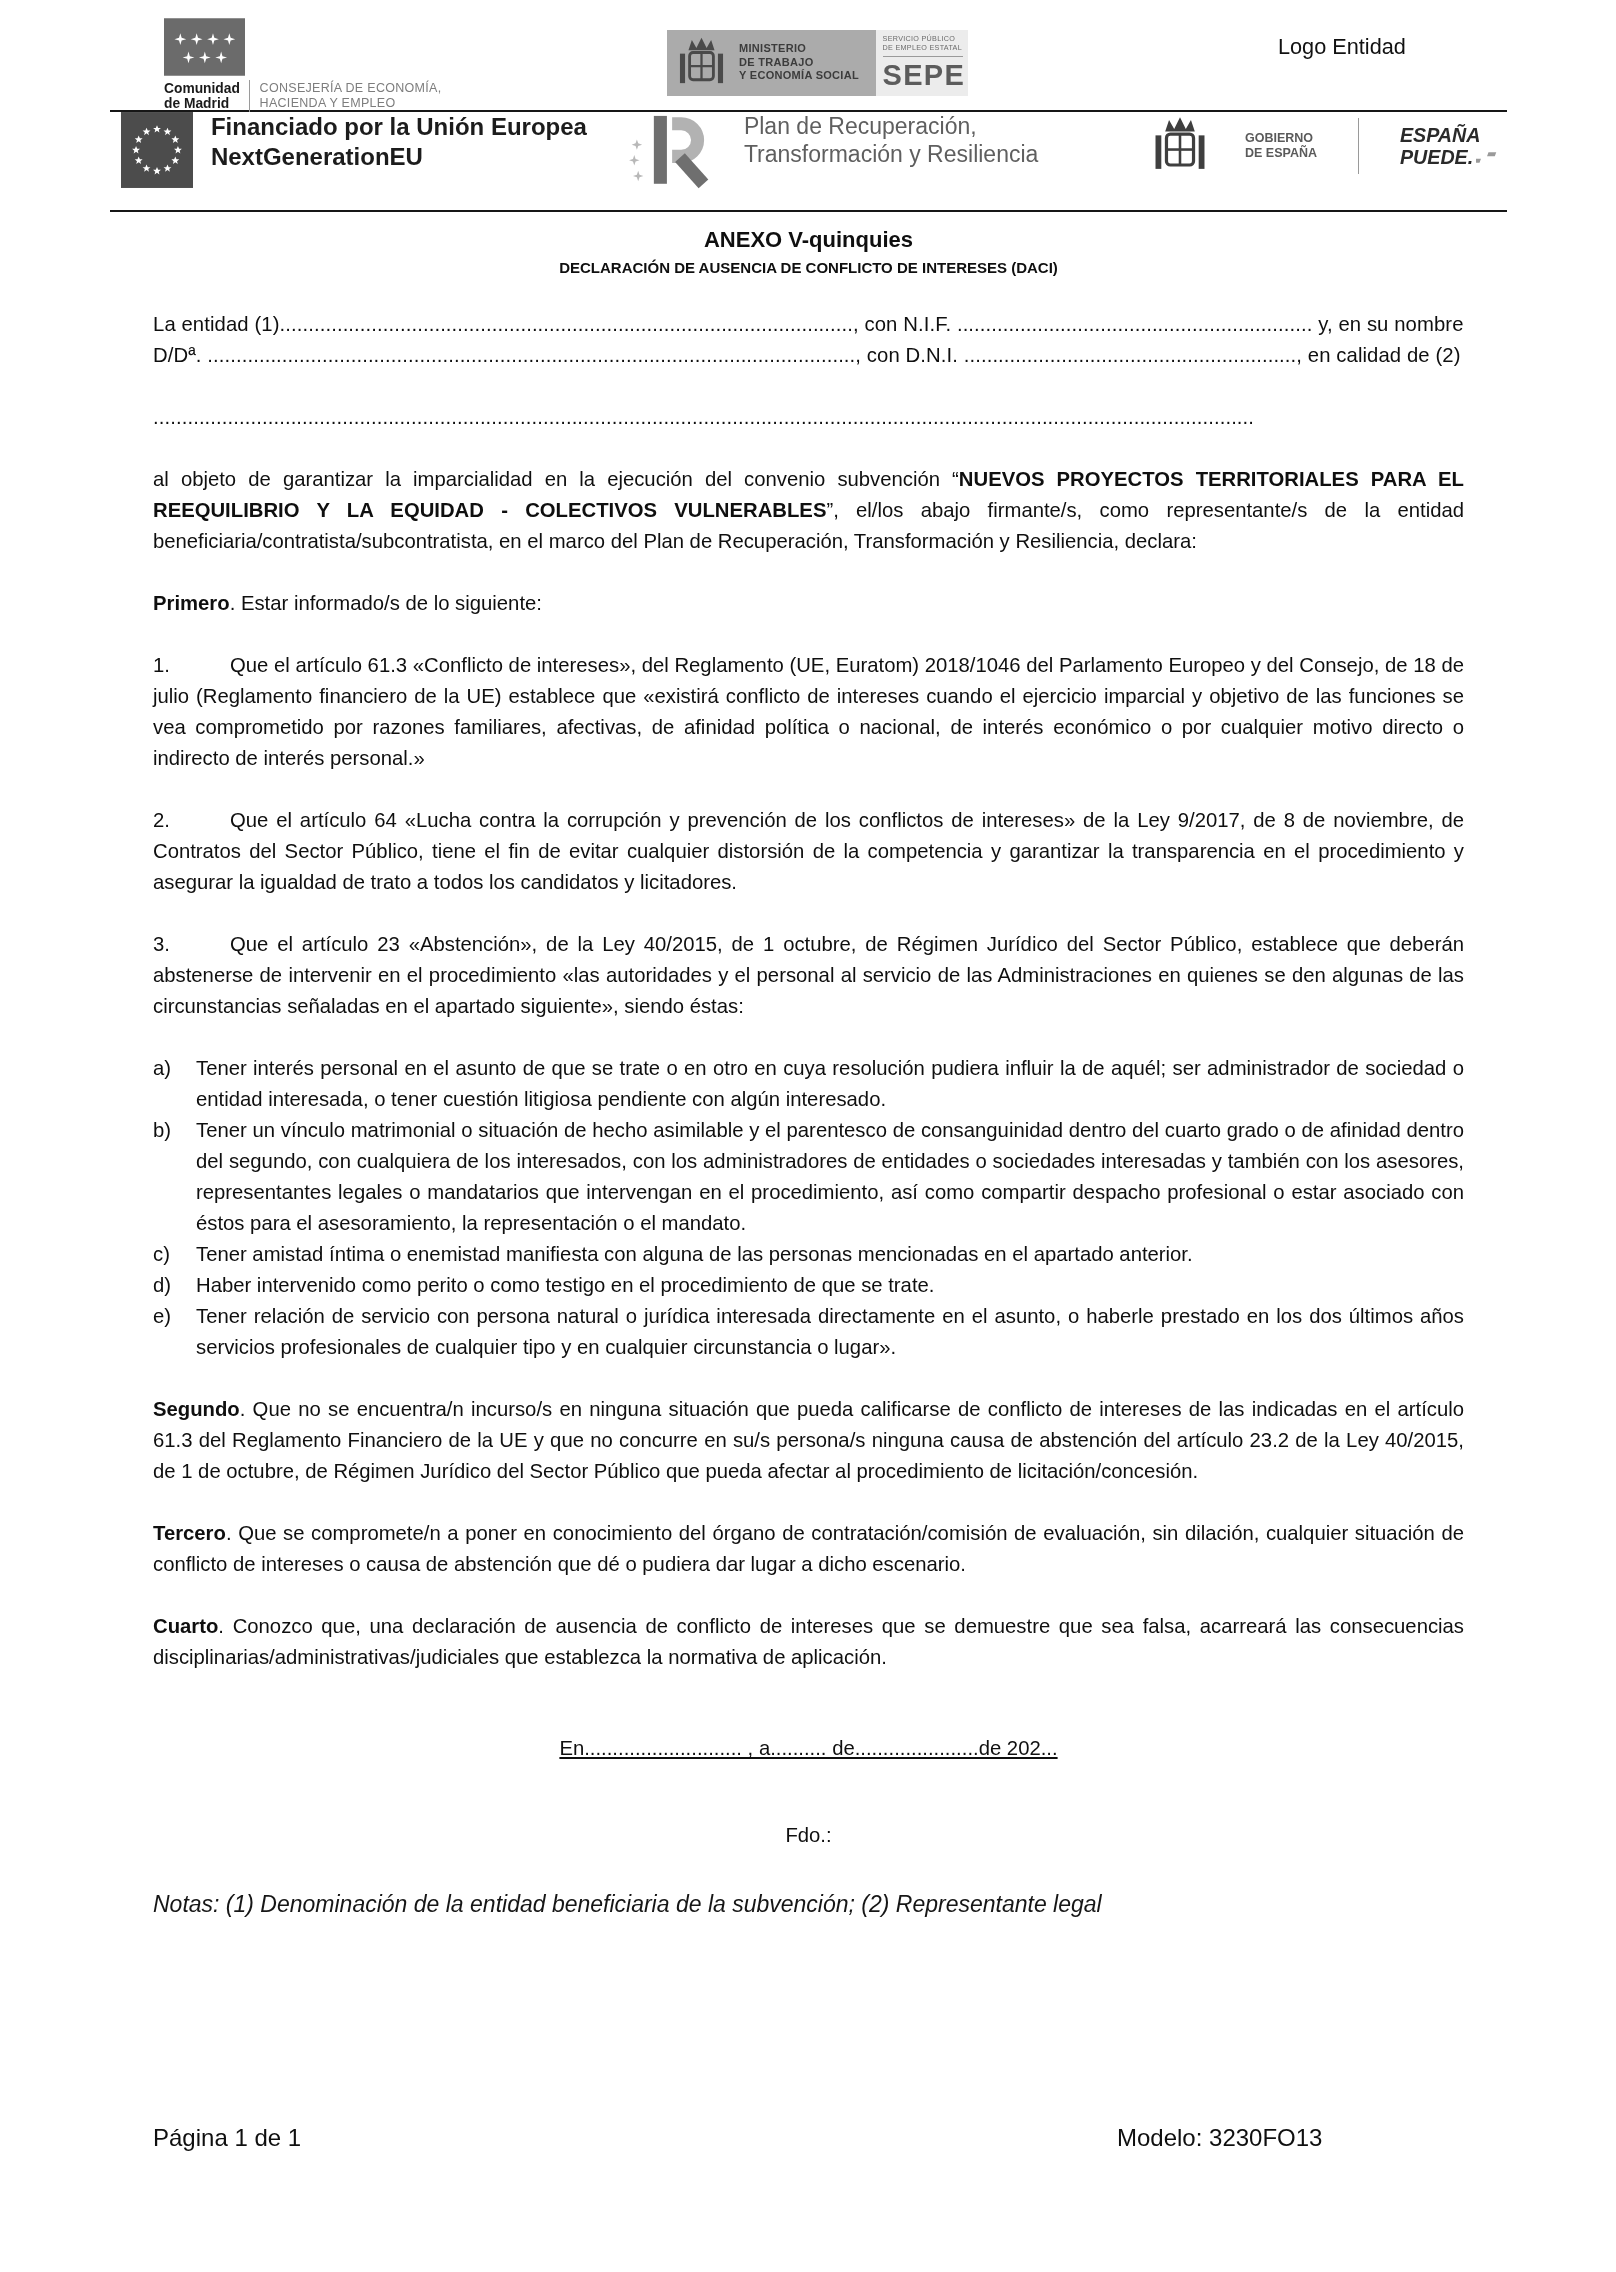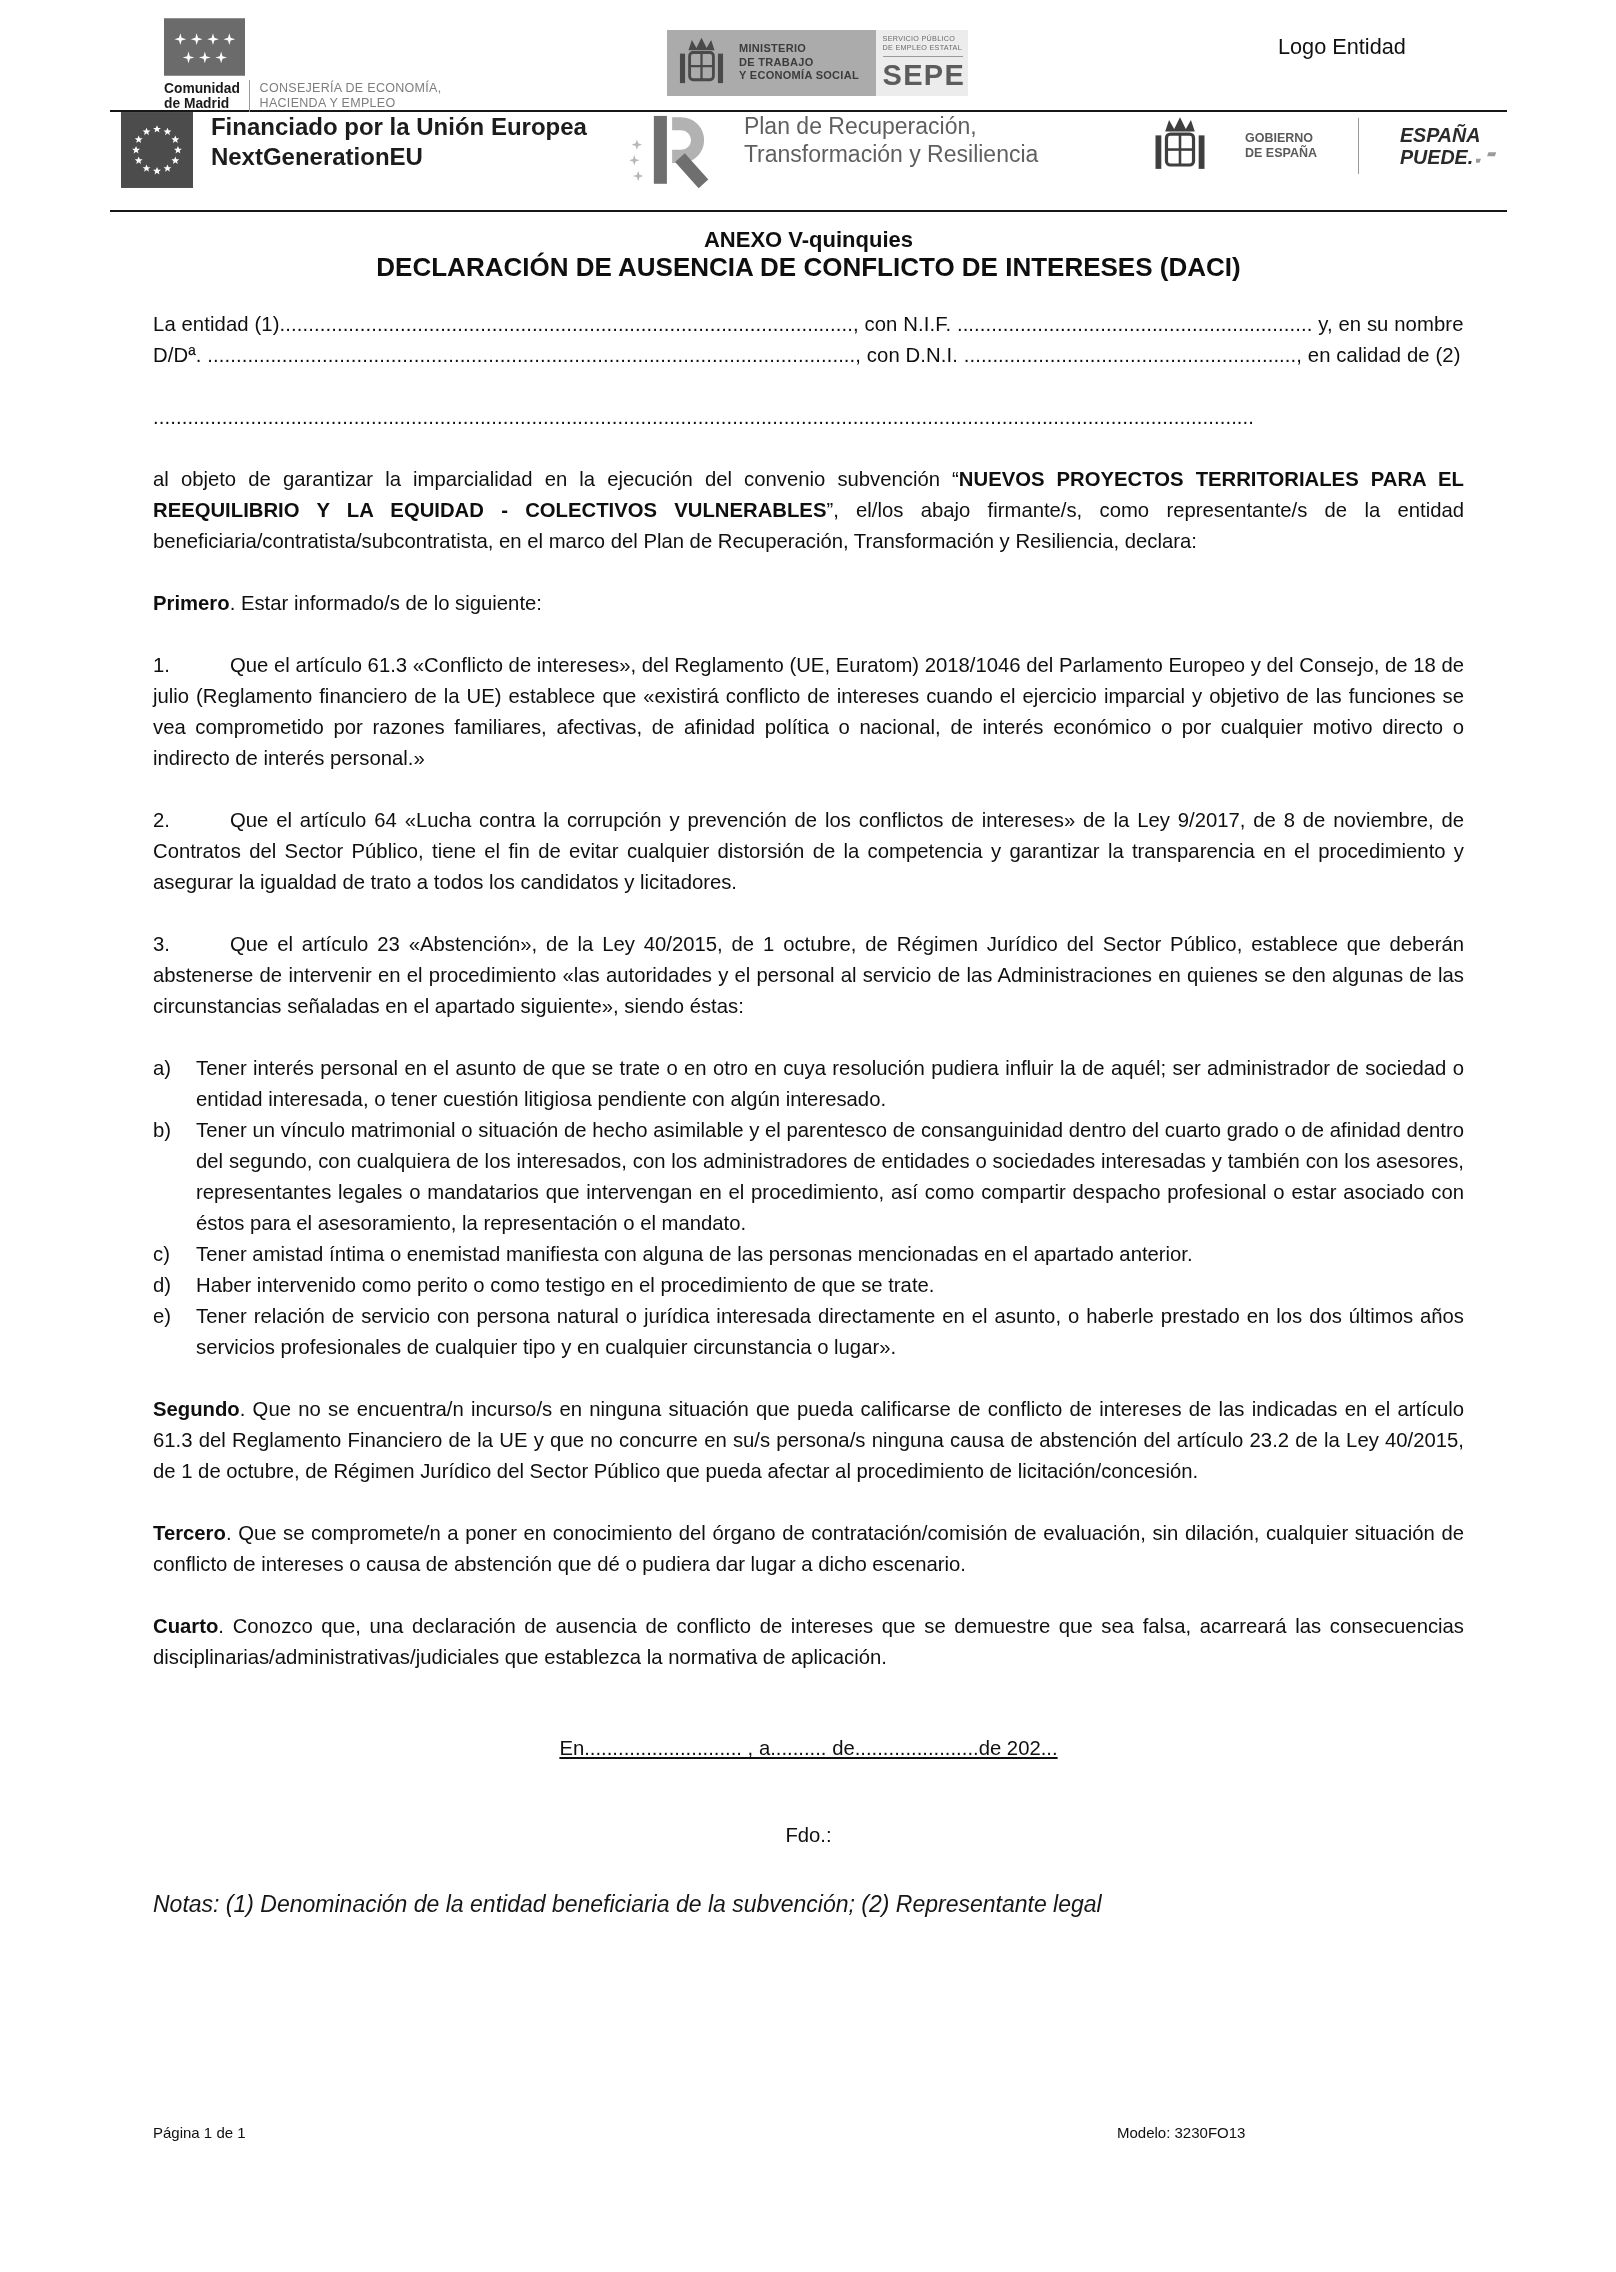--- a/index.html
+++ b/index.html
@@ -37,38 +37,38 @@
   .prtr-logo { margin-left:42px; flex:none; }
   .plan-text { margin-left:17px; font-size:23px; line-height:28px; font-weight:normal; color:#5f5f5f; }
   .gov-block { margin-left:auto; display:flex; align-items:center;gap:29px; }
   .gov-text { font-size:12.5px; line-height:15px; font-weight:bold; color:#5a5a5a; margin-left:6.6px; }
   .gov-divider { width:1.3px; height:56px; background:#9a9a9a; margin:0 11.8px; }
   .espana-text { font-size:19.7px; line-height:22px; font-weight:bold; font-style:italic; color:#2a2a2a; margin-right:9.2px; }
   .espana-steps { display:inline-block; margin-left:2.6px; }
   
   .doc-title { text-align:center; margin-top:14.4px; font-weight:bold; }
   .doc-title .t1 { font-size:22px; line-height:27.6px; }
-  .doc-title .t2 { font-size:26px; line-height:27.6px; }
+  .doc-title .t2 { font-size:15px; line-height:27.6px; }
   
   .content { padding:0 153px; font-size:20.3px; line-height:31px; text-align:justify; }
   .fill-line { white-space:nowrap; overflow:hidden; text-align:left; letter-spacing:0.1px; }
   .intro { margin-top:27.6px; }
   .intro-dots { margin-top:31px; }
   .para { margin-top:31px; }
   .b { font-weight:bold; }
   .num-item { margin-top:31px; }
   .num-item .num { display:inline-block; width:77px; }
   .letter-list { margin-top:31px; }
   .letter-item { display:flex; }
   .letter-item .letter { flex:none; width:43px; }
   .letter-item .ltext { flex:1; text-align:justify; }
   .date-line { margin-top:60px; text-align:center; white-space:nowrap;text-decoration:underline; }
   .fdo-line { margin-top:56px; text-align:center; }
   .notes-line { margin-top:38px; font-size:23px; font-style:italic; text-align:left; color:#161616; }
-  .footer { position:absolute; top:2124px; left:153px; width:1312px; font-size:15px; }
+  .footer { position:absolute; top:2124px; left:153px; width:1312px; font-size:24px; }
   .footer .model { position:absolute; left:964px; top:0; }
 </style>
 </head>
 <body>
 
 <div class="page">
 
   <div class="top-header">
 
     <div class="madrid-block">

